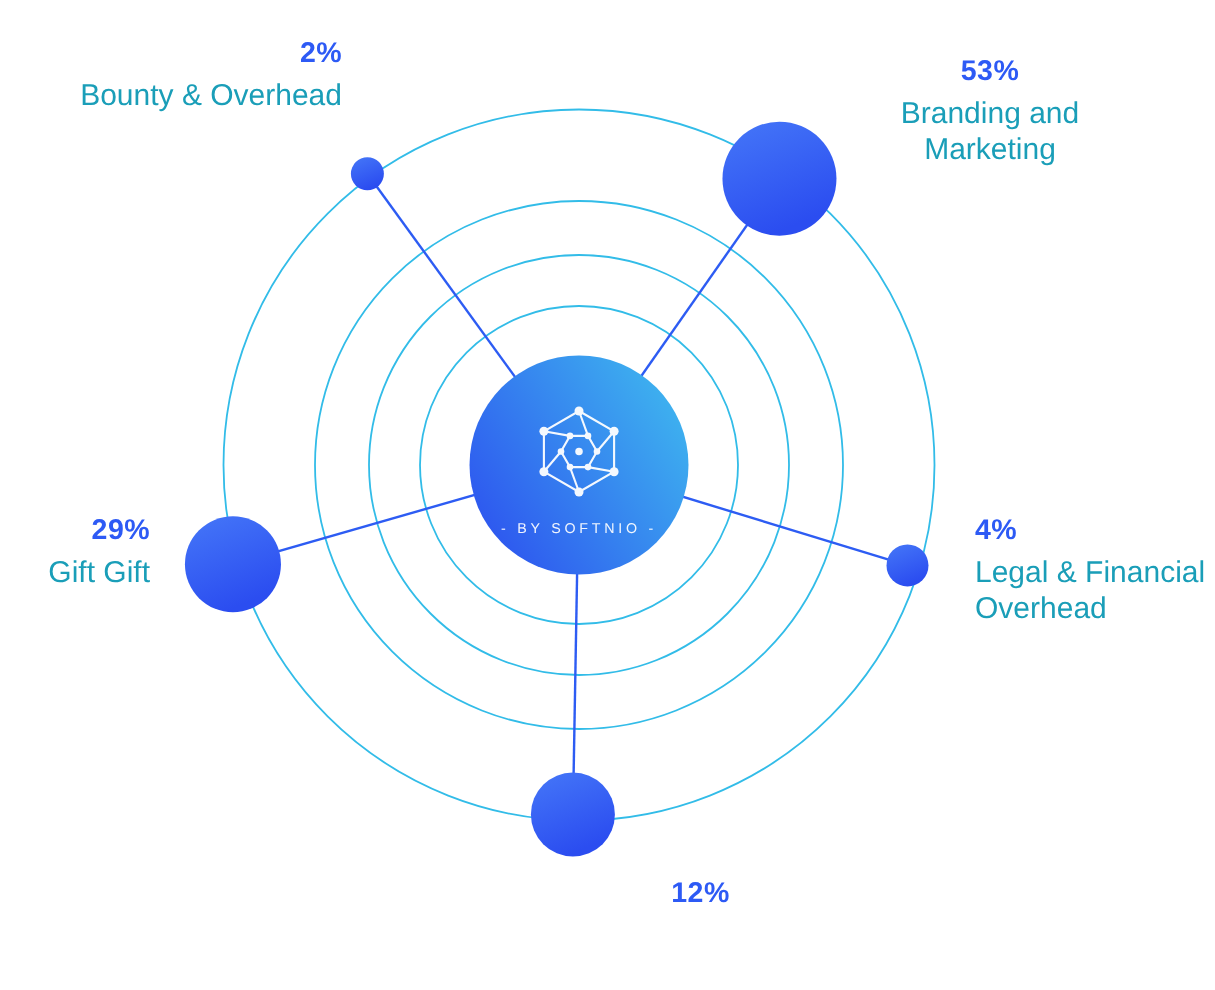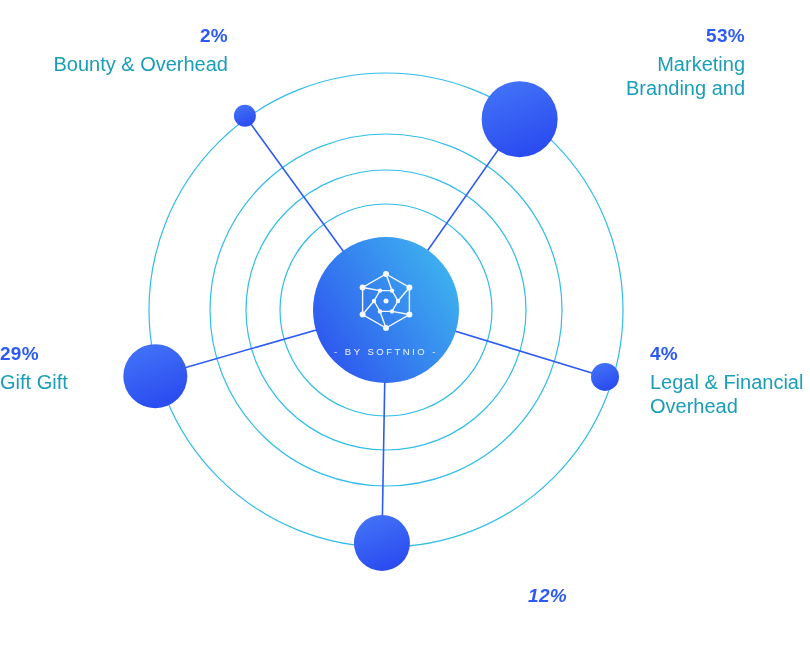--- a/index.html
+++ b/index.html
@@ -122,37 +122,37 @@
     </g>
   </svg>
 
   <div id="labels">
       <div class="label" style="left: 28px; top: 26px; width: 200px; text-align: right;">
         <div class="pct">2%</div>
         <div class="name">
           <div>Bounty &amp; Overhead</div>
         </div>
       </div>
-      <div class="label" style="left: 575px; top: 26px; width: 170px; text-align: right;">
+      <div class="label" style="left: 575px; top: 38px; width: 170px; text-align: center;">
         <div class="pct">53%</div>
         <div class="name">
+          <div>Branding and</div>
           <div>Marketing</div>
-          <div>Branding and</div>
         </div>
       </div>
       <div class="label" style="left: 650px; top: 344px; width: 170px; text-align: left;">
         <div class="pct">4%</div>
         <div class="name">
           <div>Legal &amp; Financial</div>
           <div>Overhead</div>
         </div>
       </div>
-      <div class="label" style="left: 367px; top: 586px; width: 200px; text-align: right; font-style: italic;">
+      <div class="label" style="left: 367px; top: 586px; width: 200px; text-align: center;">
         <div class="pct">12%</div>
       </div>
-      <div class="label" style="left: 0px; top: 344px; width: 100px; text-align: left;">
+      <div class="label" style="left: 0px; top: 344px; width: 100px; text-align: right;">
         <div class="pct">29%</div>
         <div class="name">
           <div>Gift Gift</div>
         </div>
       </div>
     </div>
 </div>
 
 </body></html>

